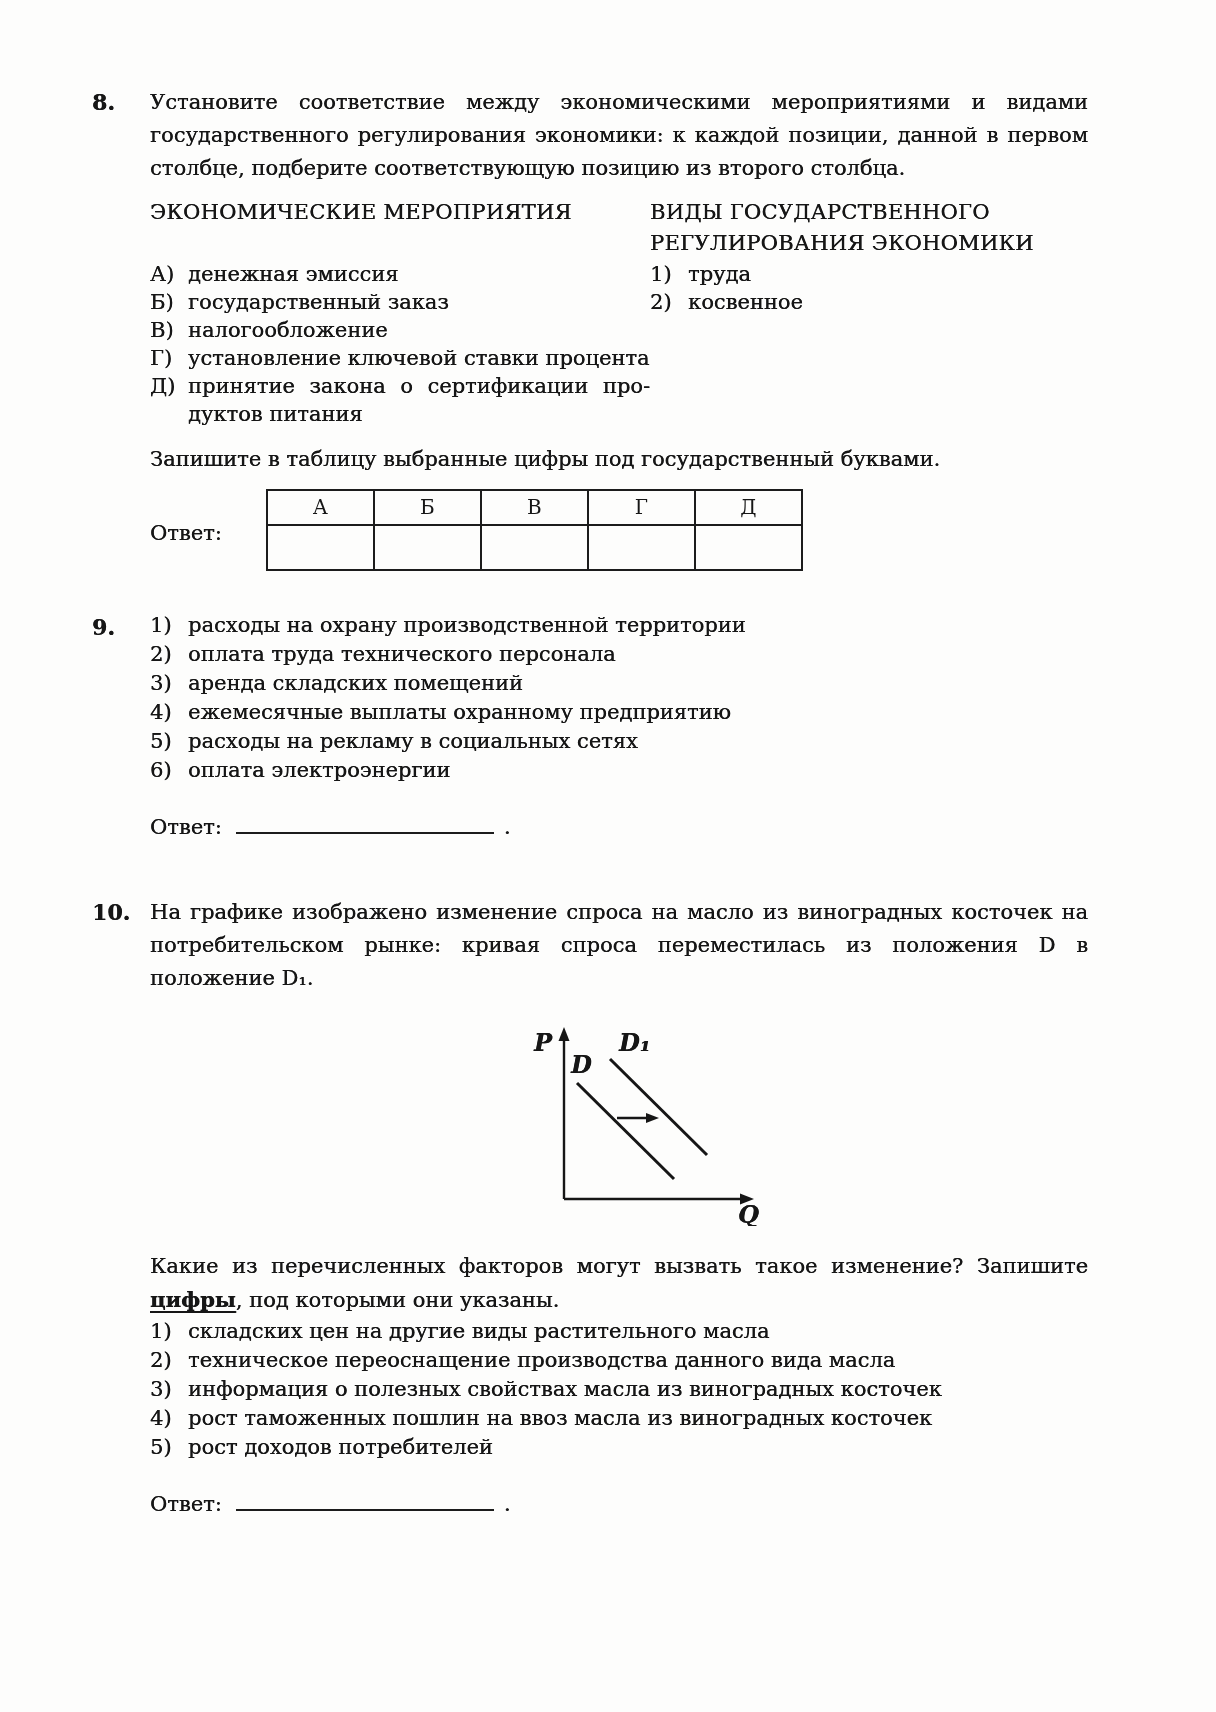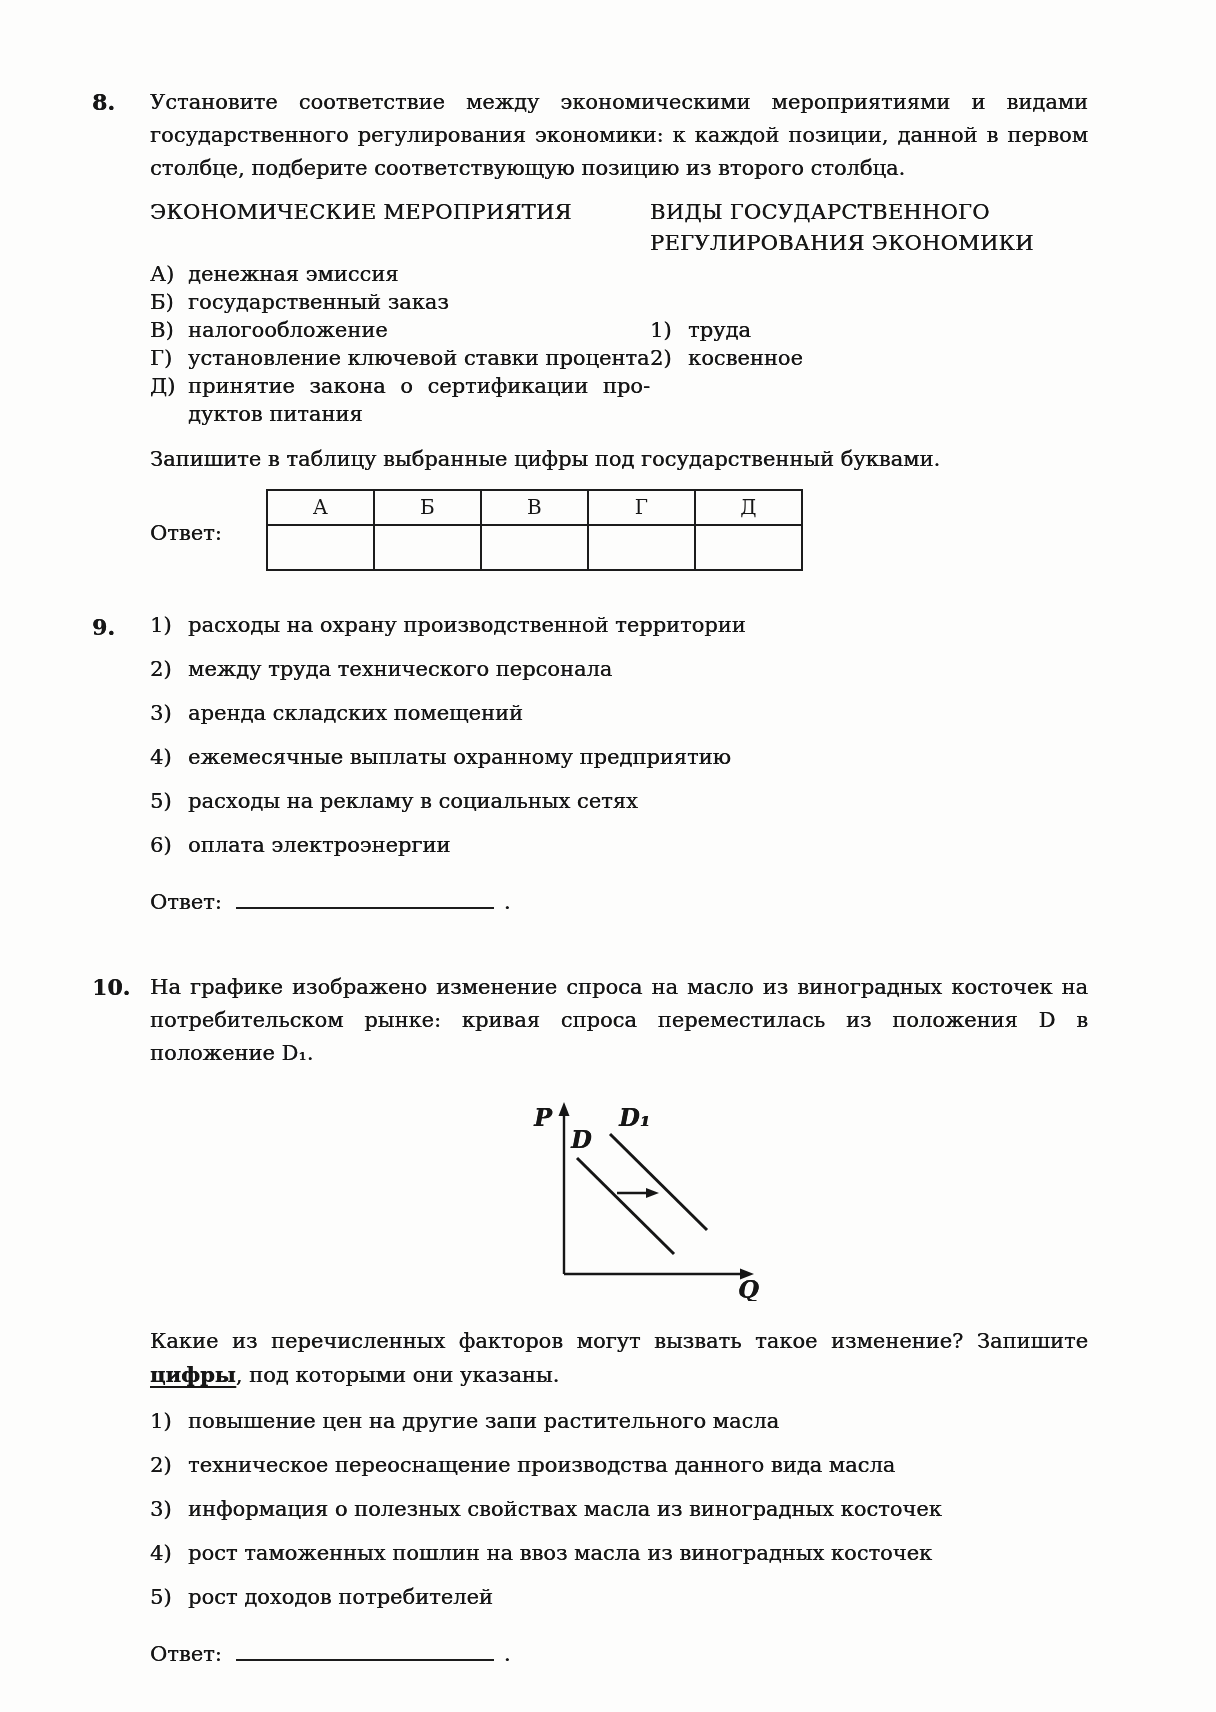--- a/index.html
+++ b/index.html
@@ -23,21 +23,21 @@
   .qnum{
     position:absolute;left:0;top:0;width:50px;
     font-weight:bold;font-size:22px;
   }
   .qtext{margin:0;text-align:justify;}
   .note-line{margin:0;}
   
   .cols-head{display:flex;margin-top:12px;}
   .cols-head .h-left{width:500px;flex:none;line-height:31px;letter-spacing:.3px;}
   .cols-head .h-right{flex:1;line-height:31px;letter-spacing:.3px;}
-  .cols-lists{display:flex;margin-top:1px;align-items:center;}
+  .cols-lists{display:flex;margin-top:1px;}
   .cols-lists .l-left{width:500px;flex:none;}
   .cols-lists .l-right{flex:1;}
   ul.plain{list-style:none;margin:0;padding:0;}
   .item{
     padding-left:38px;text-indent:0;
     line-height:28px;margin:0 0 0 0;
     text-align:justify;
   }
   .item + .item{margin-top:0;}
   .item .marker{display:inline-block;width:38px;margin-left:-38px;}
@@ -65,21 +65,21 @@
   .dot{margin-left:10px;}
   
   .emph{
     font-weight:bold;
     text-decoration:underline;
     text-decoration-thickness:2px;
     text-underline-offset:4px;
   }
   
   .num-list{margin-top:12px;}
-  .num-list .item{line-height:29px;margin-top:15px;}
+  .num-list .item{line-height:29px;}
   
   .graph-wrap{margin:26px 0 2px 372px;}
   .graph-wrap svg{display:block;}
   .gtxt{
     font-family:"DejaVu Serif","Liberation Serif",serif;
     font-style:italic;font-weight:bold;font-size:24px;
     fill:#161616;
   }
   .gtxt.sub{font-size:24px;}
   .after-graph{margin-top:24px;}
@@ -156,21 +156,21 @@
   </section>
 
   <section class="question q9">
     <div class="qnum">9.</div>
 
     <ul class="plain num-list">
       <li class="item">
         <span class="marker">1)</span><span>расходы на охрану производственной территории</span>
       </li>
       <li class="item">
-        <span class="marker">2)</span><span>между труда технического персонала</span>
+        <span class="marker">2)</span><span>оплата труда технического персонала</span>
       </li>
       <li class="item">
         <span class="marker">3)</span><span>аренда складских помещений</span>
       </li>
       <li class="item">
         <span class="marker">4)</span><span>ежемесячные выплаты охранному предприятию</span>
       </li>
       <li class="item">
         <span class="marker">5)</span><span>расходы на рекламу в социальных сетях</span>
       </li>
@@ -206,21 +206,21 @@
         <text x="216" y="202" class="gtxt">Q</text>
         <text x="49" y="52" class="gtxt">D</text>
         <text x="97" y="30" class="gtxt sub">D₁</text>
       </svg>
     </div>
 
     <p class="qtext after-graph"><span>Какие из перечисленных факторов могут вызвать такое изменение? Запишите </span><span class="emph">цифры</span><span>, под которыми они указаны.</span></p>
 
     <ul class="plain num-list">
       <li class="item">
-        <span class="marker">1)</span><span>повышение цен на другие запи растительного масла</span>
+        <span class="marker">1)</span><span>складских цен на другие виды растительного масла</span>
       </li>
       <li class="item">
         <span class="marker">2)</span><span>техническое переоснащение производства данного вида масла</span>
       </li>
       <li class="item">
         <span class="marker">3)</span><span>информация о полезных свойствах масла из виноградных косточек</span>
       </li>
       <li class="item">
         <span class="marker">4)</span><span>рост таможенных пошлин на ввоз масла из виноградных косточек</span>
       </li>

